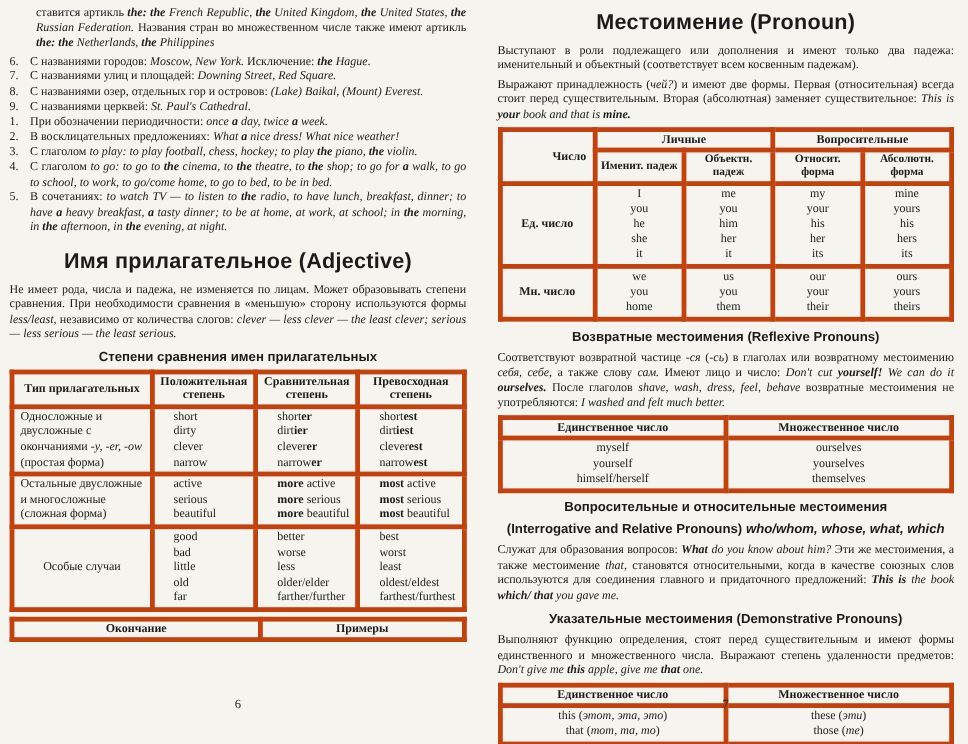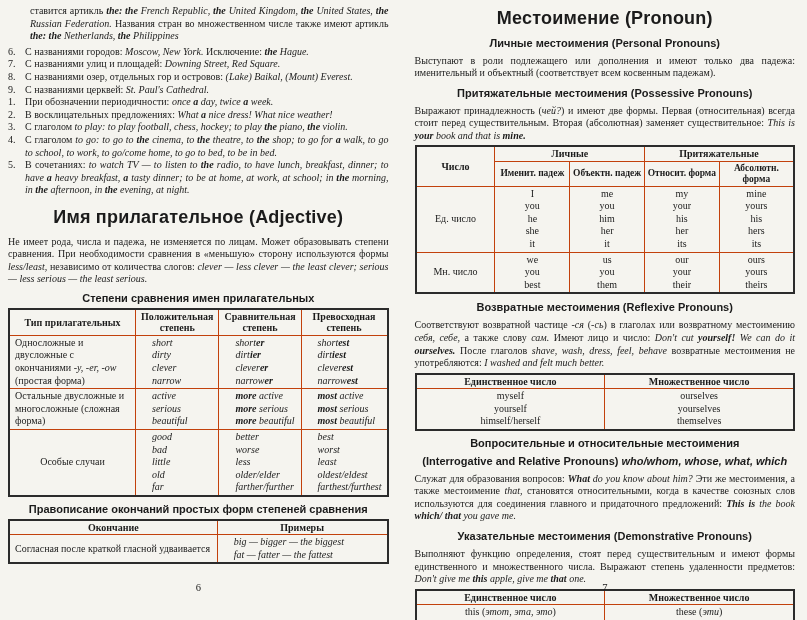--- a/index.html
+++ b/index.html
@@ -33,31 +33,31 @@
     font-size:11px;font-weight:700;text-align:center;
     margin:7px 0 4px 0;
   }
   h2.tight{margin:6px 0 2px 0;}
   h2.line2{margin:4px 0 4px 0;}
   .serif-h{
     font-family:"Liberation Serif", serif;
     font-size:11px;font-weight:700;text-align:center;margin:4px 0 2px 0;
   }
   table{border-collapse:collapse;width:100%;margin:2px 0 4px 0;border:2px solid #2b2b2b;}
-  th,td{border:1px solid #c2410c;padding:1px 5px;font-size:10px;vertical-align:middle;}
+  th,td{border:4px solid #c2410c;padding:1px 5px;font-size:10px;vertical-align:middle;}
   th{text-align:center;font-weight:700;line-height:1.15;}
   .ml{white-space:pre-line;}
-  .pad{padding-left:16px;font-style:italic;}
+  .pad{padding-left:16px;}
   .ctr{text-align:center;}
   .sub th{font-size:9.5px;padding:1px 2px;}
-  .rowlabel{font-weight:400;text-align:center;}
+  .rowlabel{font-weight:700;text-align:center;}
   .pagenum{position:absolute;bottom:6px;left:0;right:0;text-align:center;font-size:10.5px;}
   .deg-c1{width:37%;} .deg-c2{width:22%;border-radius:12px;} .deg-c3{width:20.5%;} .deg-c4{width:20.5%;}
   .sp-c1{width:55%;} .sp-c2{width:45%;}
-  .pr-c1{width:21%;} .pr-c{width:19.75%;}
+  .pr-c1{width:21%;text-align:right;} .pr-c{width:19.75%;}
   .half{width:50%;}
 </style>
 </head>
 <body>
 
 <div class="spread">
 
   <div class="page">
 
     <p class="cont"><span>ставится артикль </span><span class="rs-bi">the:</span><span> </span><span class="rs-bi">the</span><span class="rs-i"> French Republic,</span><span> </span><span class="rs-bi">the</span><span class="rs-i"> United Kingdom,</span><span> </span><span class="rs-bi">the</span><span class="rs-i"> United States,</span><span> </span><span class="rs-bi">the</span><span class="rs-i"> Russian Federation.</span><span> Названия стран во множественном числе также имеют артикль </span><span class="rs-bi">the:</span><span> </span><span class="rs-bi">the</span><span class="rs-i"> Netherlands,</span><span> </span><span class="rs-bi">the</span><span class="rs-i"> Philippines</span></p>
@@ -163,55 +163,47 @@
 farther/further</td>
         <td class="ml pad">best
 worst
 least
 oldest/eldest
 farthest/furthest</td>
       </tr>
     </tbody>
       </table>
 
-    <h2 class="tight">Правописание окончаний простых форм степеней сравнения</h2>
 
     <table>
       <tbody>
           <tr>
         <th class="sp-c1">Окончание</th>
         <th class="sp-c2">Примеры</th>
       </tr>
-      <tr>
-        <td><span>Согласная после краткой гласной удваивается</span></td>
-        <td class="ml pad">big — bigger — the biggest
-fat — fatter — the fattest</td>
-      </tr>
     </tbody>
       </table>
 
     <div class="pagenum">6</div>
   </div>
 
   <div class="page">
 
     <h1 style="margin-top:2px;">Местоимение (Pronoun)</h1>
 
-    <h2>Личные местоимения (Personal Pronouns)</h2>
     <p>Выступают в роли подлежащего или дополнения и имеют только два падежа: именительный и объектный (соответствует всем косвенным падежам).</p>
 
-    <h2>Притяжательные местоимения (Possessive Pronouns)</h2>
     <p><span>Выражают принадлежность (</span><span class="rs-i">чей?</span><span>) и имеют две формы. Первая (относительная) всегда стоит перед существительным. Вторая (абсолютная) заменяет существительное: </span><span class="rs-i">This is </span><span class="rs-bi">your</span><span class="rs-i"> book and that is </span><span class="rs-bi">mine.</span></p>
 
     <table>
       <tbody>
           <tr>
         <th class="pr-c1" rowspan="2">Число</th>
         <th colspan="2">Личные</th>
-        <th colspan="2">Притяжательные</th>
+        <th colspan="2">Вопросительные</th>
       </tr>
       <tr class="sub">
         <th class="pr-c">Именит. падеж</th>
         <th class="pr-c">Объектн. падеж</th>
         <th class="pr-c">Относит. форма</th>
         <th class="pr-c">Абсолютн. форма</th>
       </tr>
       <tr>
         <td class="rowlabel">Ед. число</td>
         <td class="ml ctr">I
@@ -232,21 +224,21 @@
         <td class="ml ctr">mine
 yours
 his
 hers
 its</td>
       </tr>
       <tr>
         <td class="rowlabel">Мн. число</td>
         <td class="ml ctr">we
 you
-best</td>
+home</td>
         <td class="ml ctr">us
 you
 them</td>
         <td class="ml ctr">our
 your
 their</td>
         <td class="ml ctr">ours
 yours
 theirs</td>
       </tr>

